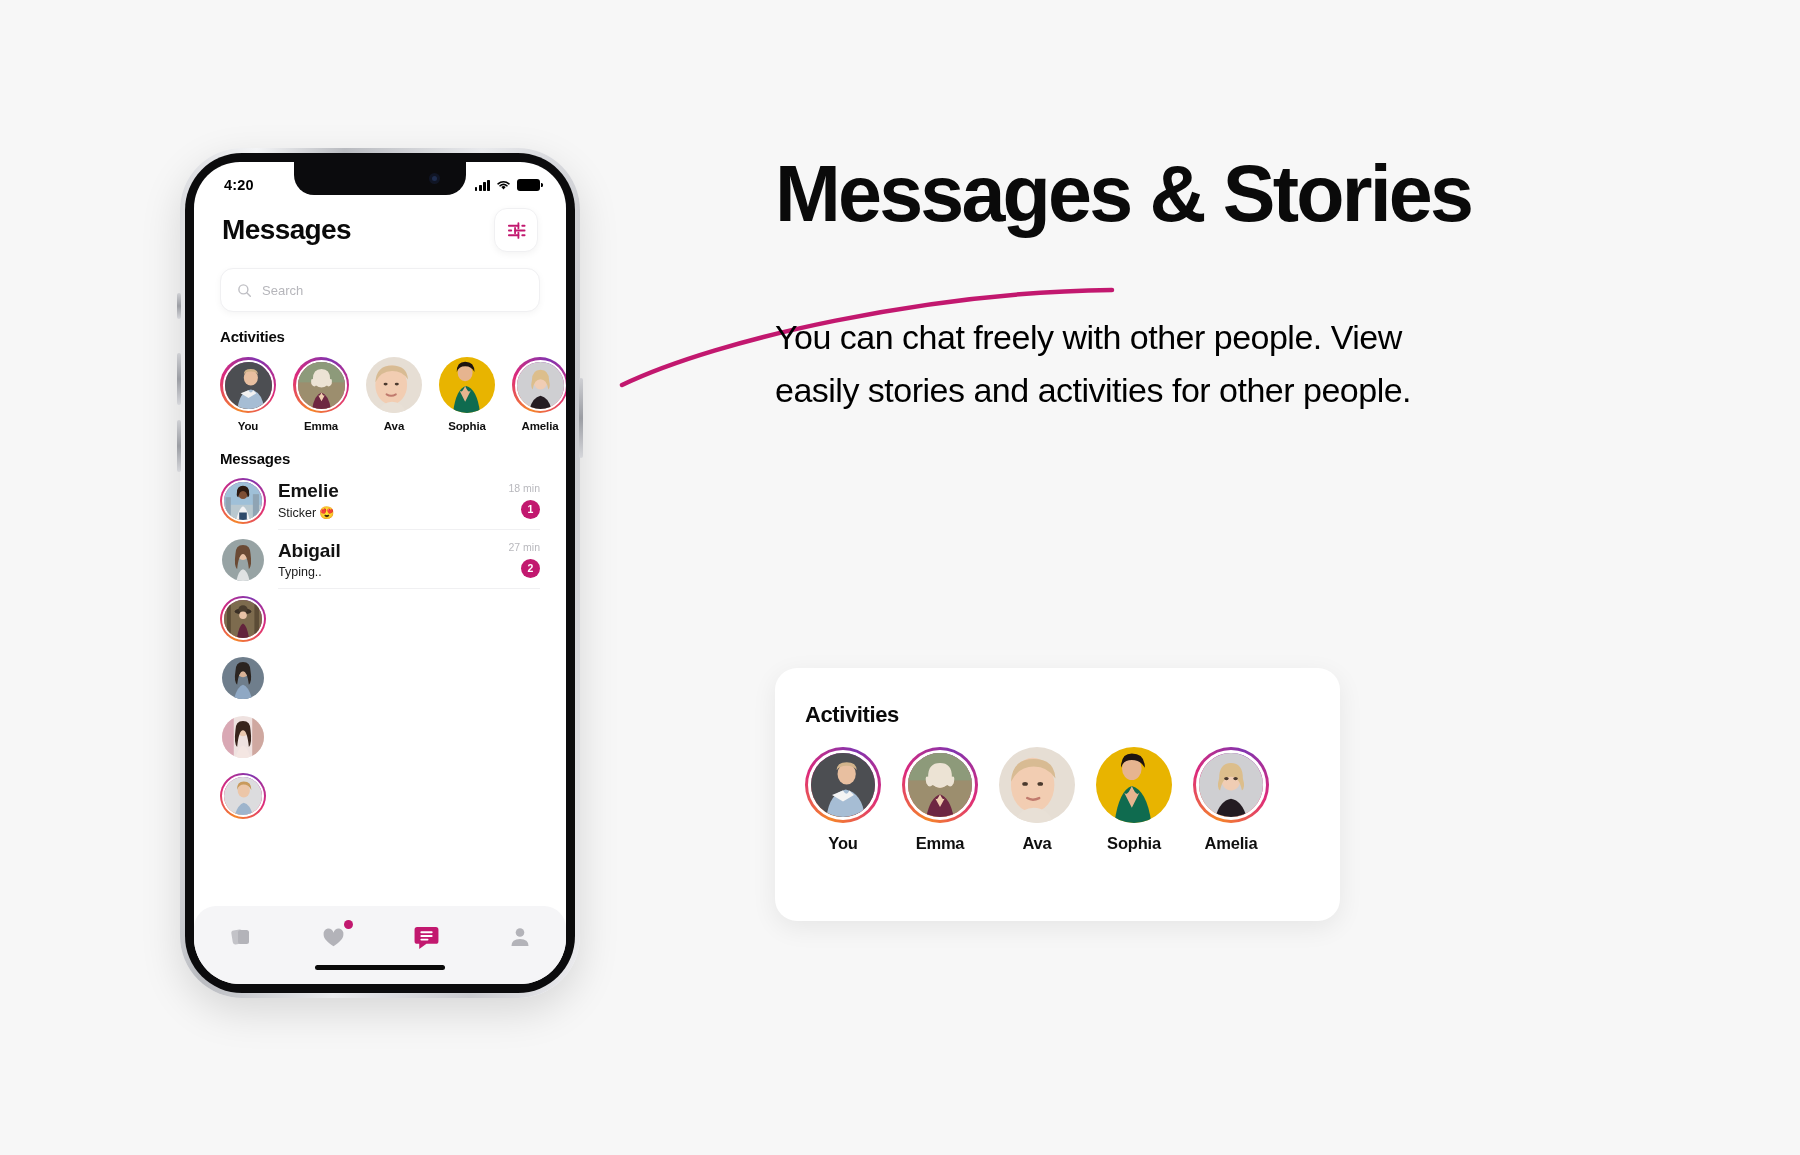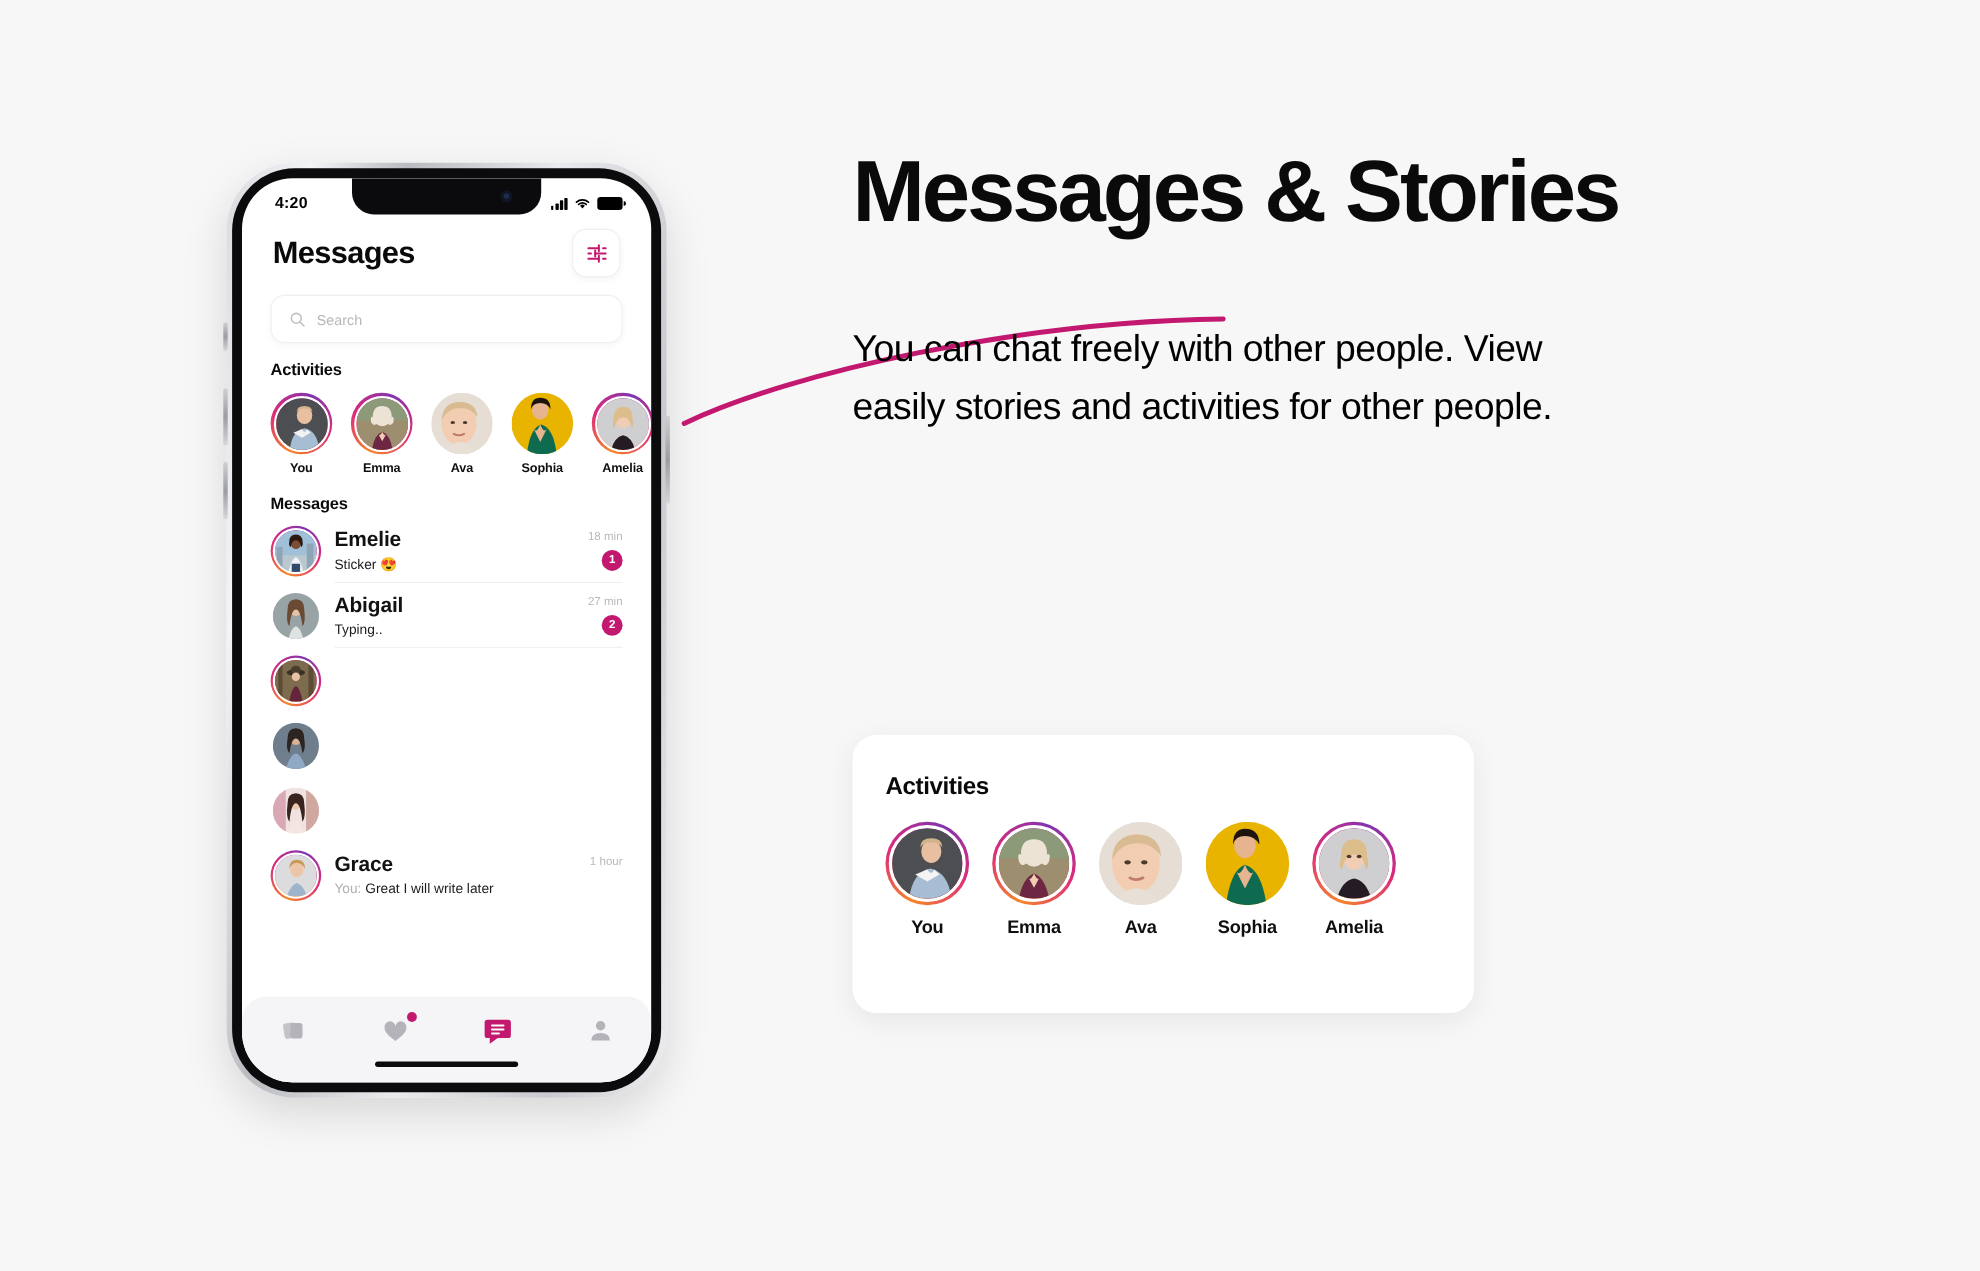--- a/index.html
+++ b/index.html
@@ -15,21 +15,21 @@
   #stage {
     position: relative;
     width: 1800px;
     height: 1155px;
     background: #F7F7F7;
   }
 
   
   #phone-mockup {
     position: absolute;
-    left: 206px;
+    left: 180px;
     top: 148px;
     width: 400px;
     height: 850px;
   }
 
   .phone-outer {
     position: absolute;
     inset: 0;
     border-radius: 62px;
     background: linear-gradient(100deg, #d9dade 0%, #f3f4f6 14%, #b9bbc0 30%, #e9eaed 55%, #c9cacf 80%, #ededf0 100%);
@@ -308,21 +308,21 @@
     bottom: 14px;
     width: 130px; height: 5px;
     border-radius: 3px;
     background: #0a0a0a;
   }
 
   
   #right-panel {
     position: absolute;
     left: 775px;
-    top: 134px;
+    top: 154px;
     width: 930px;
   }
   .headline {
     font-size: 79px;
     font-weight: 700;
     letter-spacing: -2.8px;
     color: #0a0a0a;
     line-height: 1;
   }
   .body-copy {
@@ -645,30 +645,20 @@
           <div class="msg-avatar story">
             <div class="msg-avatar-inner">
               <svg class="photo" viewBox="0 0 50 50" preserveAspectRatio="xMidYMid slice">
                 <rect width="50" height="50" fill="#dcdcde"></rect>
                 <ellipse cx="26" cy="18" rx="8" ry="9" fill="#ecc6a8"></ellipse>
                 <path d="M17 17 q0-11 9-11 q10 0 10 11 q-4-7-10-7 q-6 0-9 7z" fill="#c89a5c"></path>
                 <path d="M14 50 q5-14 12-16 q8 2 12 16z" fill="#9db4cc"></path>
               </svg>
             </div>
           </div>
-          <div class="msg-body">
-            <div class="msg-texts">
-              <div class="msg-name">Grace</div>
-              <div class="msg-preview"><span class="you-prefix">You: </span><span>Great I will write later</span></div>
-            </div>
-            <div class="msg-meta">
-              <div class="msg-time">1 hour</div>
-              <div class="badge-spacer"></div>
-            </div>
-          </div>
         </div>
 
       </div>
 
       <div class="bottom-nav">
         <div class="nav-item">
           <svg width="24" height="24" viewBox="0 0 24 24">
             <rect x="3" y="5" width="11" height="14" rx="2.5" fill="#C3C3C8" transform="rotate(-9 8.5 12)"></rect>
             <rect x="9" y="5" width="11" height="14" rx="2.5" fill="#B3B3B9"></rect>
           </svg>

